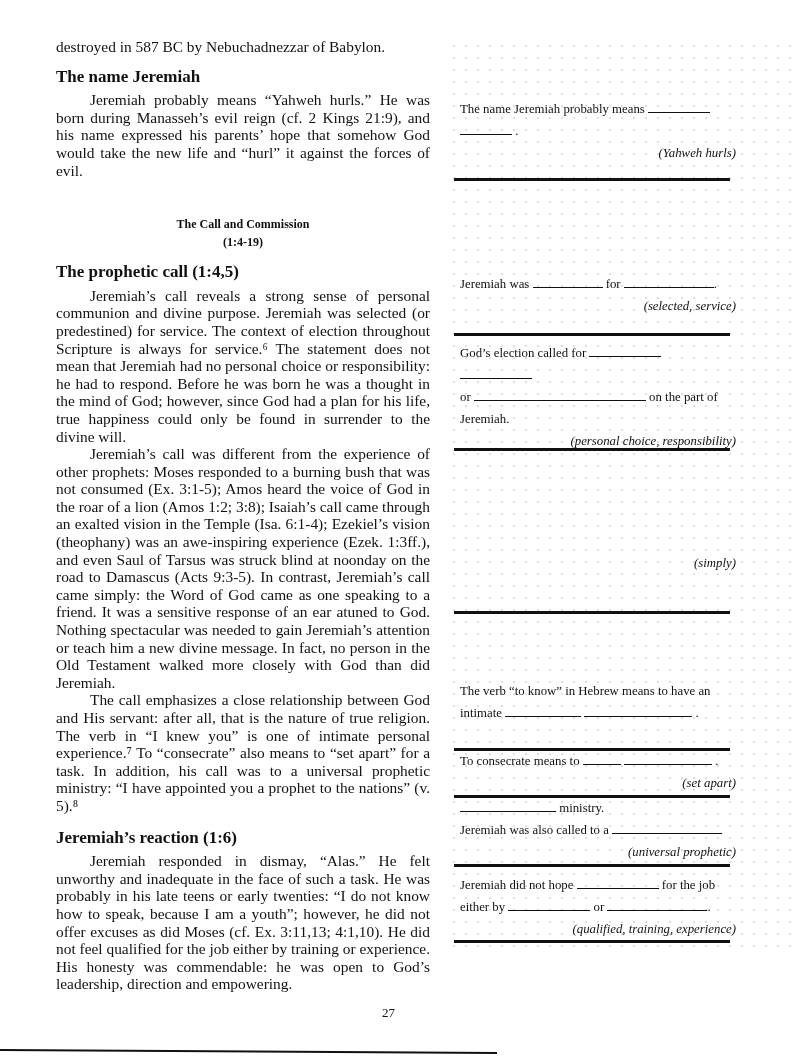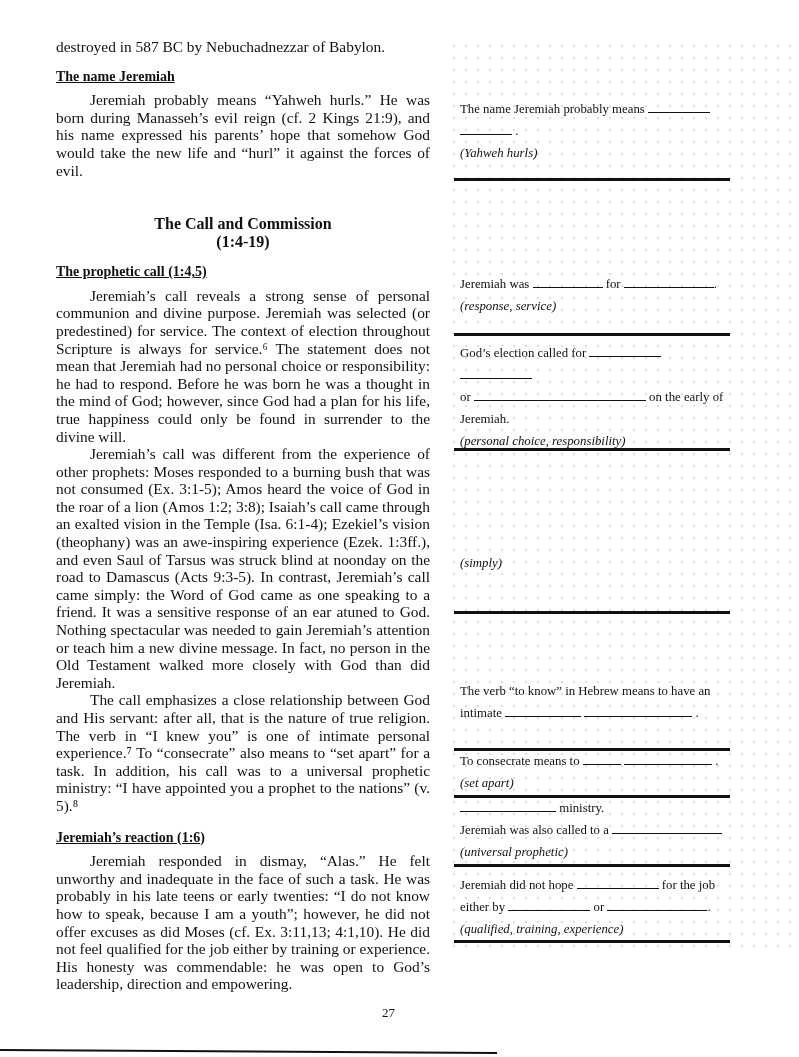--- a/index.html
+++ b/index.html
@@ -1,28 +1,28 @@
 <!DOCTYPE html>
 <html><head>
 <meta charset="utf-8">
 <style>
   html, body { margin: 0; padding: 0; background: #ffffff; }
   body { width: 799px; height: 1057px; position: relative; overflow: hidden; font-family: "Liberation Serif", "DejaVu Serif", serif; color: #111; }
 
   .left { position: absolute; left: 56px; top: 38px; width: 374px; font-size: 15.4px; line-height: 17.6px; }
   .left p { margin: 0; text-align: justify; }
   .left p.ind { text-indent: 34px; }
-  .h3 { font-weight: bold; font-size: 14px; margin: 0; text-decoration: underline; }
-  .center-h { font-weight: bold; font-size: 16px; text-align: center; line-height: 18px; }
+  .h3 { font-weight: bold; font-size: 17px; margin: 0; }
+  .center-h { font-weight: bold; font-size: 12px; text-align: center; line-height: 18px; }
 
   .right { position: absolute; left: 448px; top: 40px; width: 350px; height: 910px;
     background-image: radial-gradient(circle, rgba(0,0,0,0.13) 0.9px, transparent 1.2px);
     background-size: 12px 12px; }
   .note { position: absolute; left: 12px; width: 276px; font-size: 12.8px; line-height: 22px; }
-  .note .ans { font-style: italic; }
+  .note .ans { font-style: italic; text-align: right; }
   .blank { display: inline-block; border-bottom: 1px solid #111; height: 11px; vertical-align: baseline; }
   .rule { position: absolute; left: 6px; width: 276px; height: 2.5px; background: #111; }
 
   .pageno { position: absolute; left: 382px; top: 992px; font-size: 13px; margin-top: 13px; }
   .bottomline { position: absolute; left: 0; top: 1049px; width: 497px; height: 2px; background: #111; transform: rotate(0.35deg); transform-origin: left; }
 </style>
 </head>
 <body>
 
 <div class="left">
@@ -50,27 +50,27 @@
 
   <div class="note" style="top:58px">
     <div><span>The name Jeremiah probably means</span> <span class="blank" style="width:62px"></span></div>
     <div><span class="blank" style="width:52px"></span> <span>.</span></div>
     <div class="ans">(Yahweh hurls)</div>
   </div>
   <div class="rule" style="top:138px"></div>
 
   <div class="note" style="top:233px">
     <div><span>Jeremiah was</span> <span class="blank" style="width:70px"></span> <span>for</span> <span class="blank" style="width:90px"></span><span>.</span></div>
-    <div class="ans">(response, service)</div>
+    <div class="ans">(selected, service)</div>
   </div>
   <div class="rule" style="top:293px"></div>
 
   <div class="note" style="top:302px">
     <div><span>God’s election called for</span> <span class="blank" style="width:72px"></span> <span class="blank" style="width:72px"></span></div>
-    <div><span>or</span> <span class="blank" style="width:172px"></span> <span>on the early of</span></div>
+    <div><span>or</span> <span class="blank" style="width:172px"></span> <span>on the part of</span></div>
     <div>Jeremiah.</div>
     <div class="ans">(personal choice, responsibility)</div>
   </div>
   <div class="rule" style="top:408px"></div>
 
   <div class="note" style="top:512px">
     <div class="ans">(simply)</div>
   </div>
   <div class="rule" style="top:571px"></div>
 

